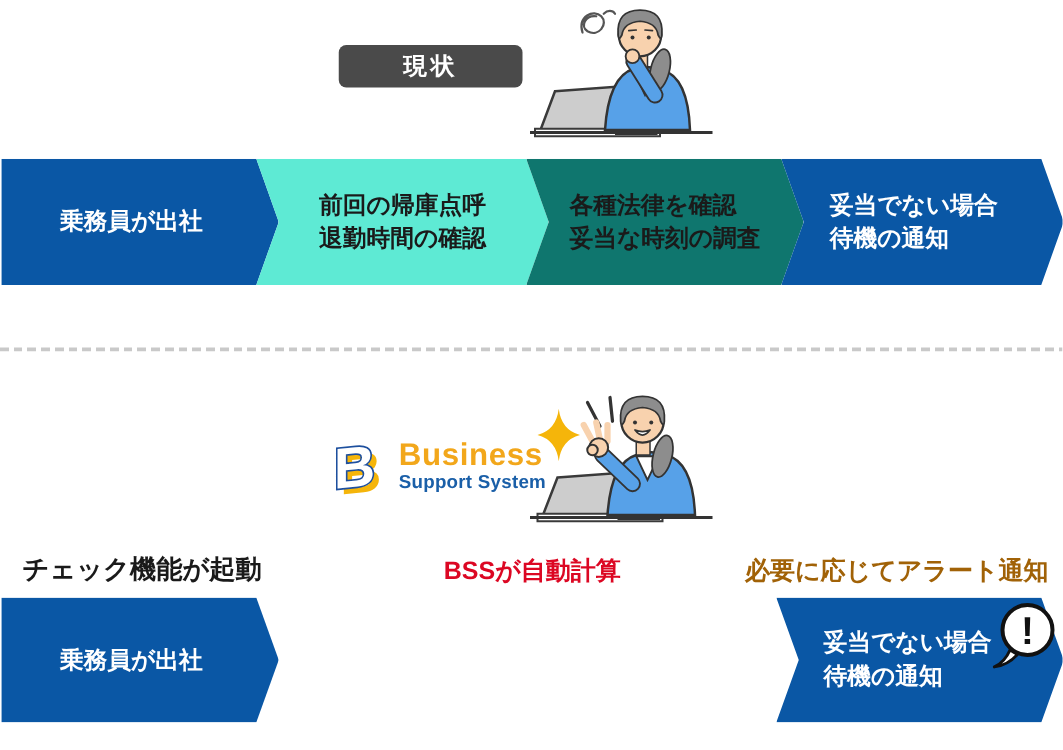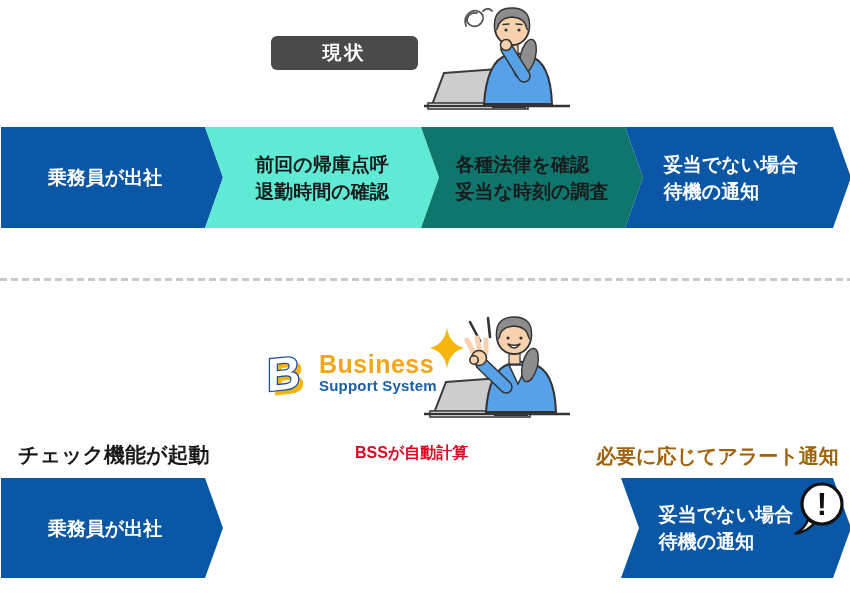--- a/index.html
+++ b/index.html
@@ -48,21 +48,21 @@
 
   
   .logo { position:absolute; left:260px; top:343px; display:flex; align-items:center; gap:7px; }
   .logo-text { display:flex; flex-direction:column; justify-content:center; }
   .logo-name { color:#f2a71b; font-size:25px; font-weight:bold; letter-spacing:0.5px; line-height:26px; }
   .logo-sub  { color:#1a5fa8; font-size:15px; font-weight:bold; letter-spacing:0.2px; line-height:17px; }
 
   
   .blabel { position:absolute; font-weight:bold; white-space:nowrap; }
   .blabel-left   { left:18px;  top:441px; font-size:21px; color:#1a1a1a; }
-  .blabel-center { left:355px; top:443px; font-size:16px; color:#dc0723; }
+  .blabel-center { left:355px; top:443px; font-size:20px; color:#dc0723; }
   .blabel-right  { left:596px; top:443px; font-size:20px; color:#a16207; }
 
   
   .alert-bubble { position:absolute; left:794px; top:480px; width:56px; height:58px; z-index:5; }
 </style>
 </head>
 <body>
 
 <div class="canvas">
 

